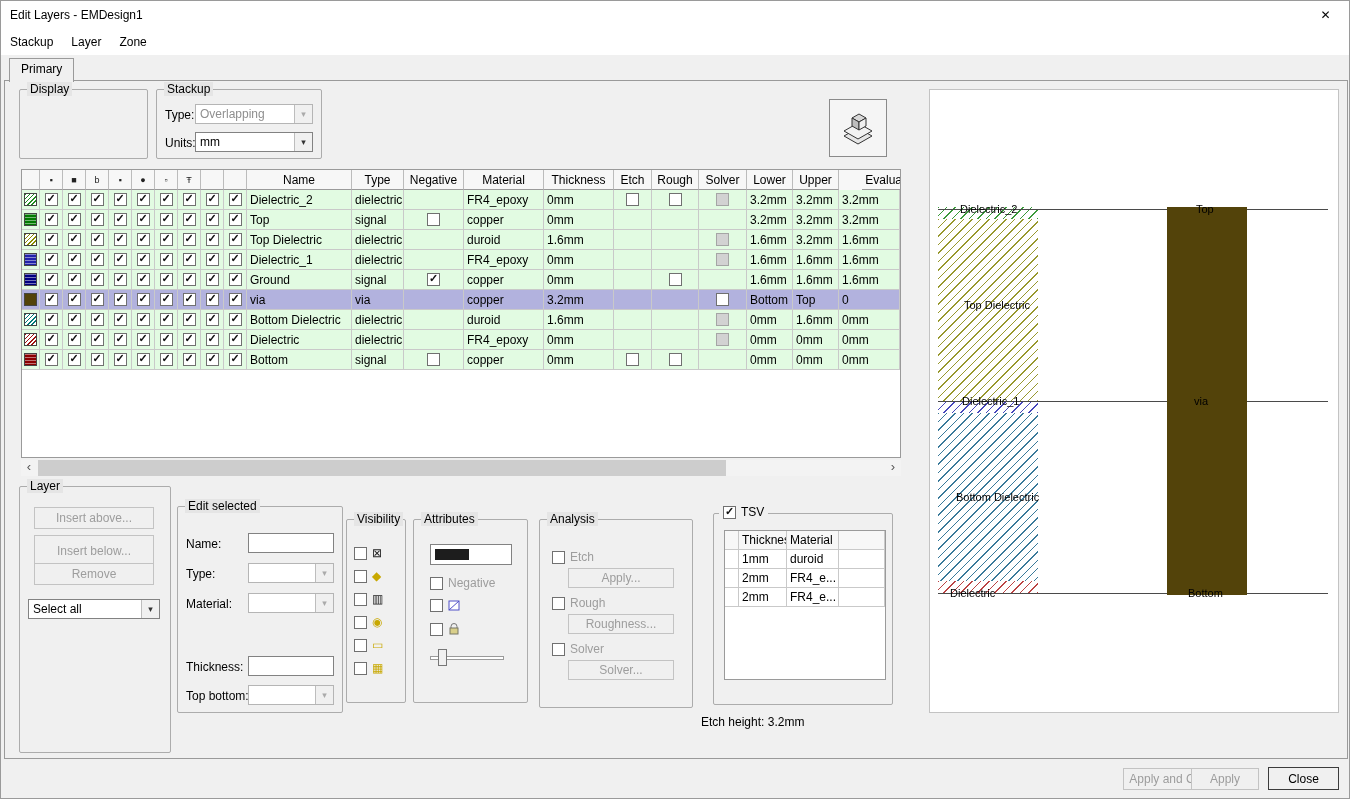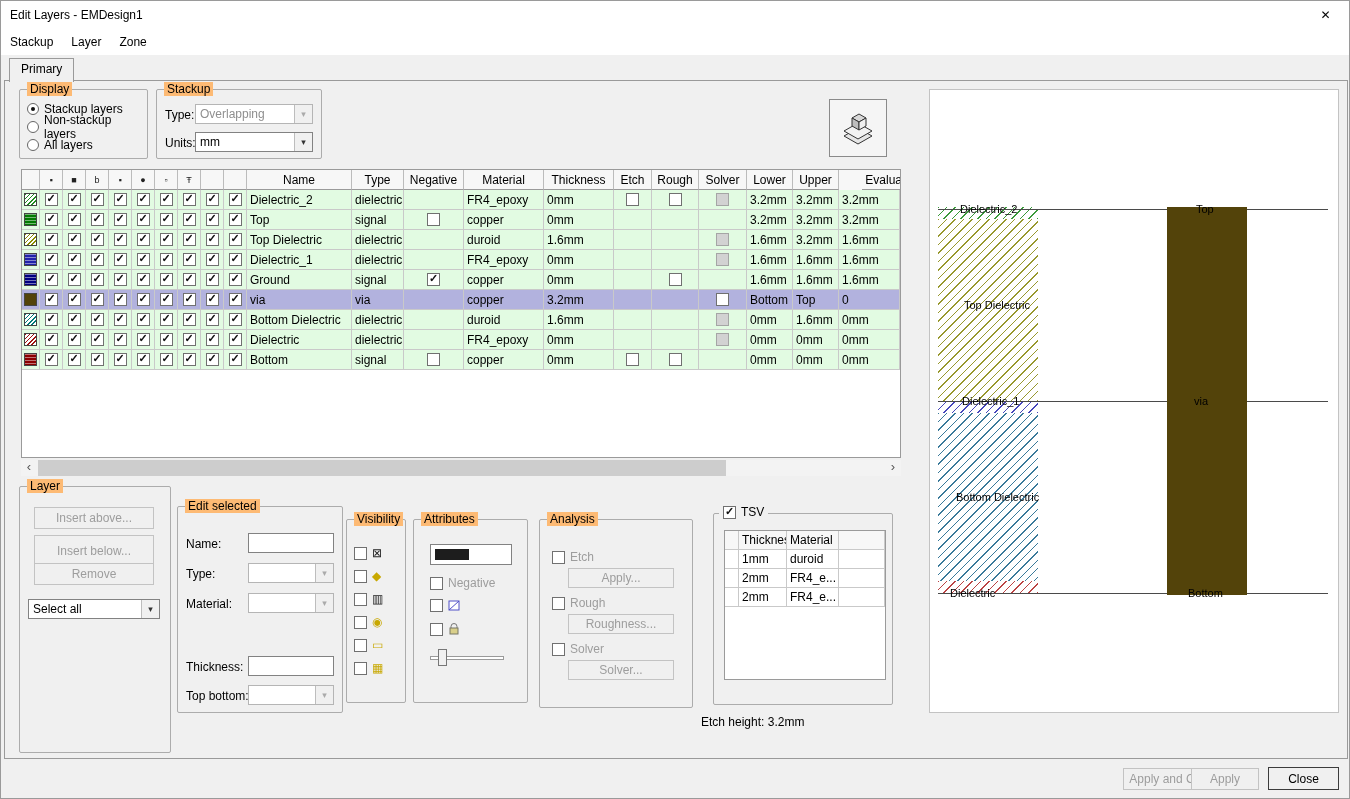--- a/index.html
+++ b/index.html
@@ -6,21 +6,21 @@
 .win{position:relative;width:1350px;height:799px;font-family:"Liberation Sans",sans-serif;font-size:12px;color:#000;background:#fff;border:1px solid #9a9a9a;overflow:hidden;box-sizing:border-box;}
 .titlebar{position:absolute;left:0;top:0;width:100%;height:28px;background:#fff;}
 .title-text{position:absolute;left:9px;top:7px;}
 .close-btn{position:absolute;right:1px;top:1px;width:45px;height:27px;text-align:center;line-height:26px;font-size:12px;}
 .menubar{position:absolute;left:0;top:28px;width:100%;height:26px;background:#fff;display:flex;align-items:center;}
 .menu-item{padding:5px 9px;}
 .bodybg{position:absolute;left:0;top:54px;right:0;bottom:0;background:#f0f0f0;}
 .tab{position:absolute;left:8px;top:57px;height:23px;padding:0 11px;line-height:21px;background:#f0f0f0;border:1px solid #9a9a9a;border-bottom:none;z-index:3;}
 .page{position:absolute;left:3px;top:79px;width:1344px;height:679px;background:#f0f0f0;border:1px solid #9a9a9a;box-sizing:border-box;}
 .group{position:absolute;border:1px solid #acacac;border-radius:2px;}
-.gtitle{position:absolute;top:-8px;left:7px;background:#fdba74;padding:0 3px;line-height:14px;white-space:nowrap;}
+.gtitle{position:absolute;top:-8px;left:7px;background:#e5e5e5;padding:0 3px;line-height:14px;white-space:nowrap;}
 .flabel{position:absolute;white-space:nowrap;}
 .plain-label{position:absolute;white-space:nowrap;}
 .radio-row{display:flex;align-items:center;gap:5px;height:18px;}
 .radio{width:12px;height:12px;border:1px solid #666;border-radius:50%;background:#fff;position:relative;flex:none;box-sizing:border-box;}
 .radio.sel::after{content:"";position:absolute;left:3px;top:3px;width:4px;height:4px;border-radius:50%;background:#111;}
 .combo{position:absolute;height:20px;background:#fff;border:1px solid #828282;box-sizing:border-box;}
 .combo .val{position:absolute;left:4px;top:2px;white-space:nowrap;}
 .combo .arrow{position:absolute;right:0;top:0;bottom:0;width:17px;background:#f0f0f0;border-left:1px solid #bdbdbd;text-align:center;font-size:9px;line-height:18px;color:#333;}
 .combo.disabled{border-color:#b5b5b5;}
 .combo.disabled .val{color:#8f8f8f;}
@@ -80,34 +80,20 @@
       <div class="menu-item">Layer</div>
       <div class="menu-item">Zone</div>
     </div>
 
   <div class="bodybg"></div>
   <div class="page"></div>
   <div class="tab">Primary</div>
 
   <div class="group" style="left:18px;top:88px;width:127px;height:68px">
     <span class="gtitle">Display</span>
-    <div style="position:absolute;left:7px;top:10px;right:2px">
-        <div class="radio-row">
-          <span class="radio sel"></span>
-          <span>Stackup layers</span>
-        </div>
-        <div class="radio-row">
-          <span class="radio"></span>
-          <span>Non-stackup layers</span>
-        </div>
-        <div class="radio-row">
-          <span class="radio"></span>
-          <span>All layers</span>
-        </div>
-      </div>
   </div>
 
   <div class="group" style="left:155px;top:88px;width:164px;height:68px">
     <span class="gtitle">Stackup</span>
     <span class="flabel" style="left:8px;top:18px">Type:</span>
     <div class="combo disabled" style="left:38px;top:14px;width:118px">
       <span class="val">Overlapping</span>
       <span class="arrow">▾</span>
     </div>
     <span class="flabel" style="left:8px;top:46px">Units:</span>

